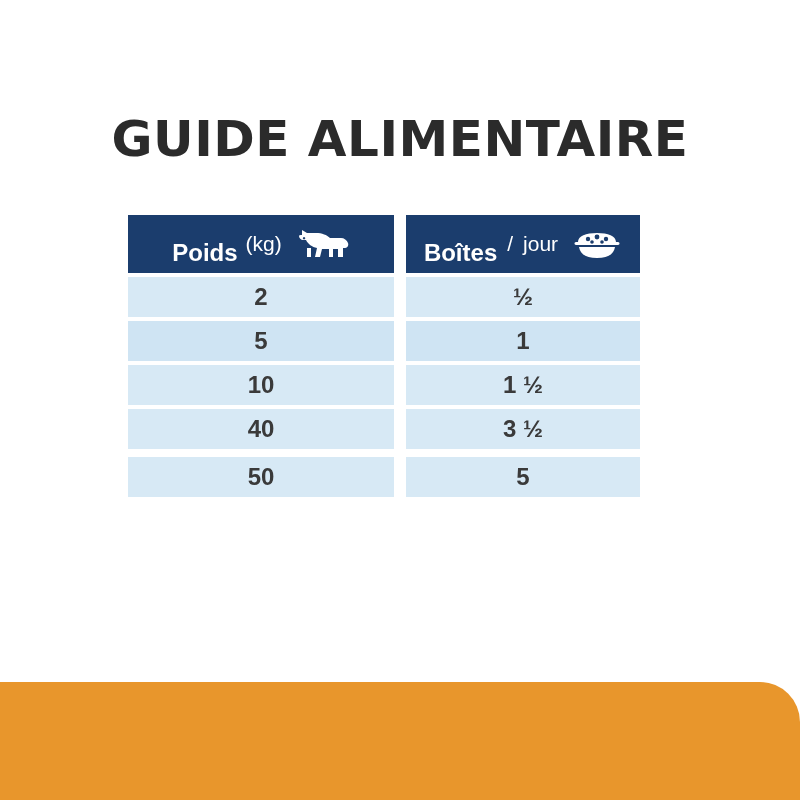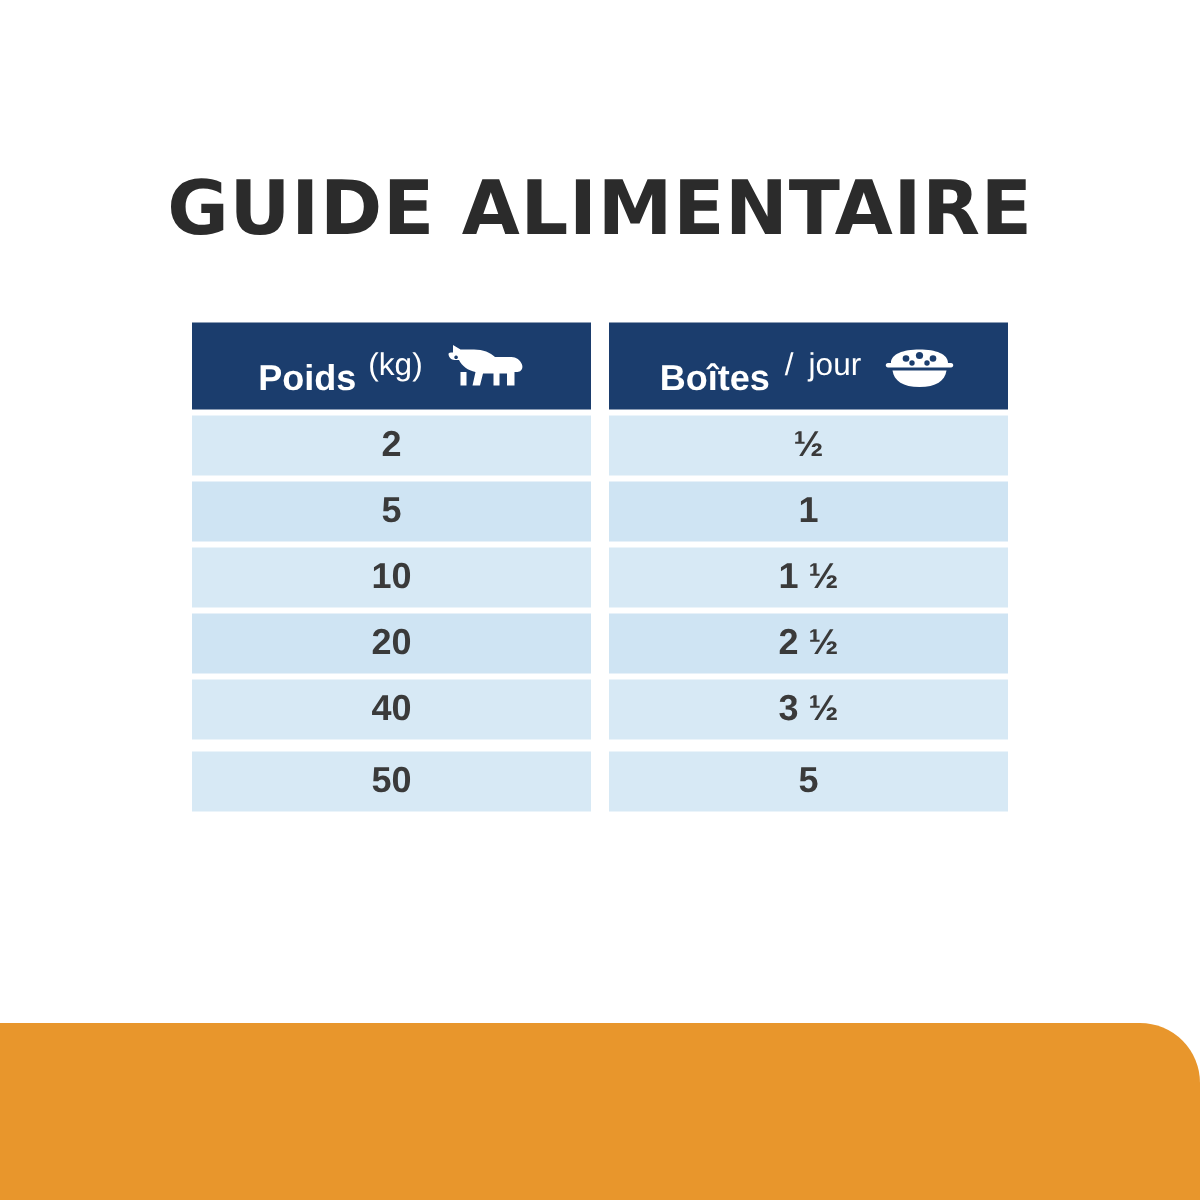--- a/index.html
+++ b/index.html
@@ -47,21 +47,21 @@
     display: flex;
     gap: 12px;
     margin-bottom: 4px;
   }
 
   .col-left {
     width: 266px;
     box-sizing: border-box;
   }
   .col-right {
-    width: 266px;
+    width: 234px;
     box-sizing: border-box;
   }
 
   .head-cell {
     background: #1b3d6d;
     color: #ffffff;
     height: 58px;
     display: flex;
     align-items: center;
     justify-content: center;
@@ -187,28 +187,20 @@
 
     <div class="table-row">
       <div class="col-left">
           <div class="data-cell">10</div>
         </div>
       <div class="col-right">
           <div class="data-cell">1 ½</div>
         </div>
     </div>
 
-    <div class="table-row">
-      <div class="col-left">
-          <div class="data-cell alt">20</div>
-        </div>
-      <div class="col-right">
-          <div class="data-cell alt">2 ½</div>
-        </div>
-    </div>
 
     <div class="table-row">
       <div class="col-left">
           <div class="data-cell">40</div>
         </div>
       <div class="col-right">
           <div class="data-cell">3 ½</div>
         </div>
     </div>
 

